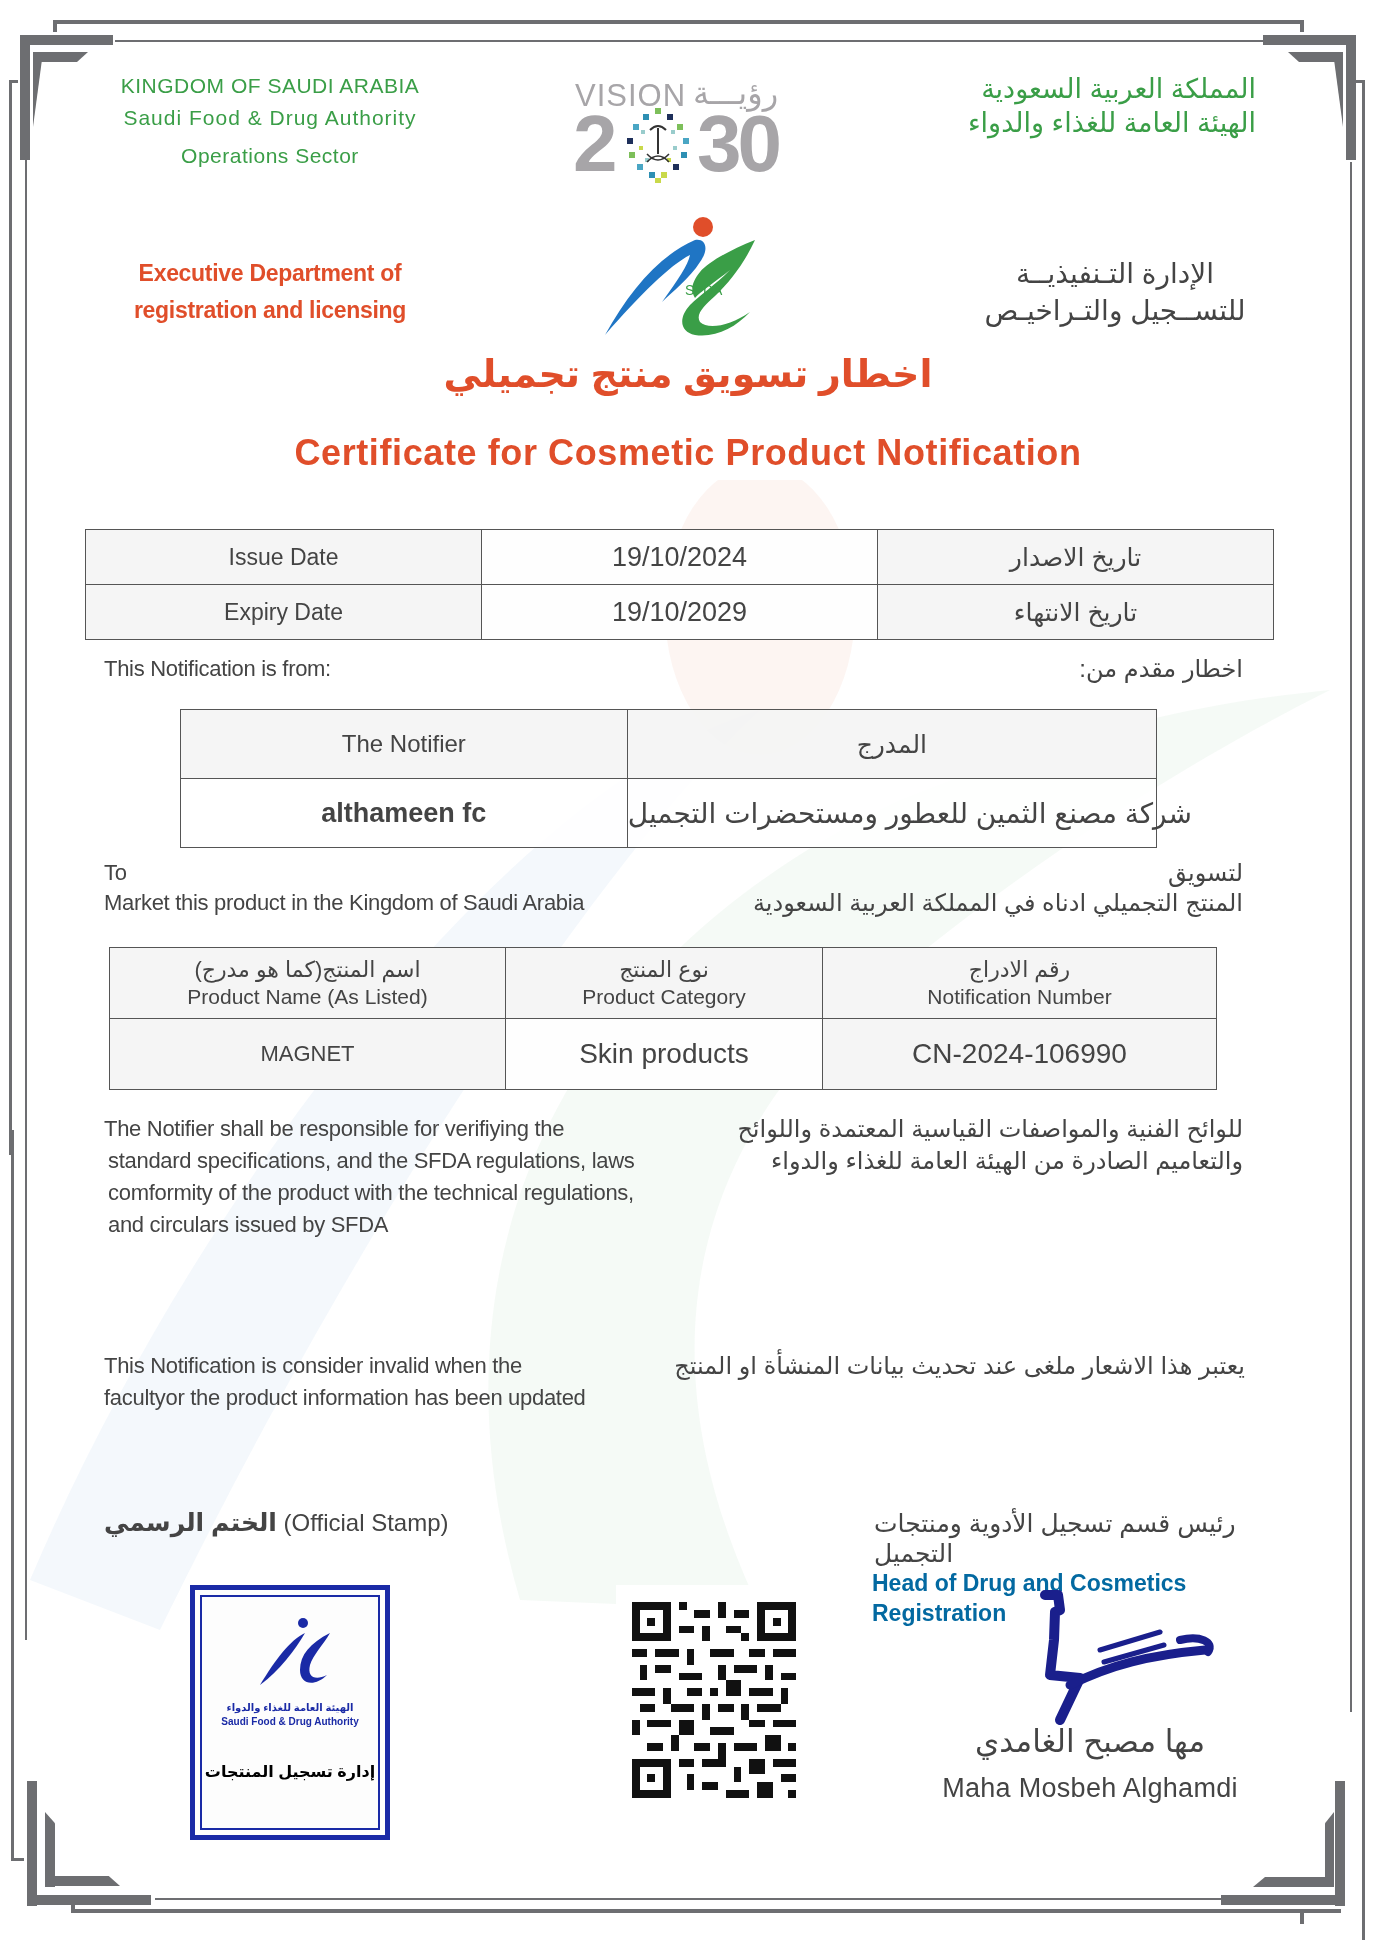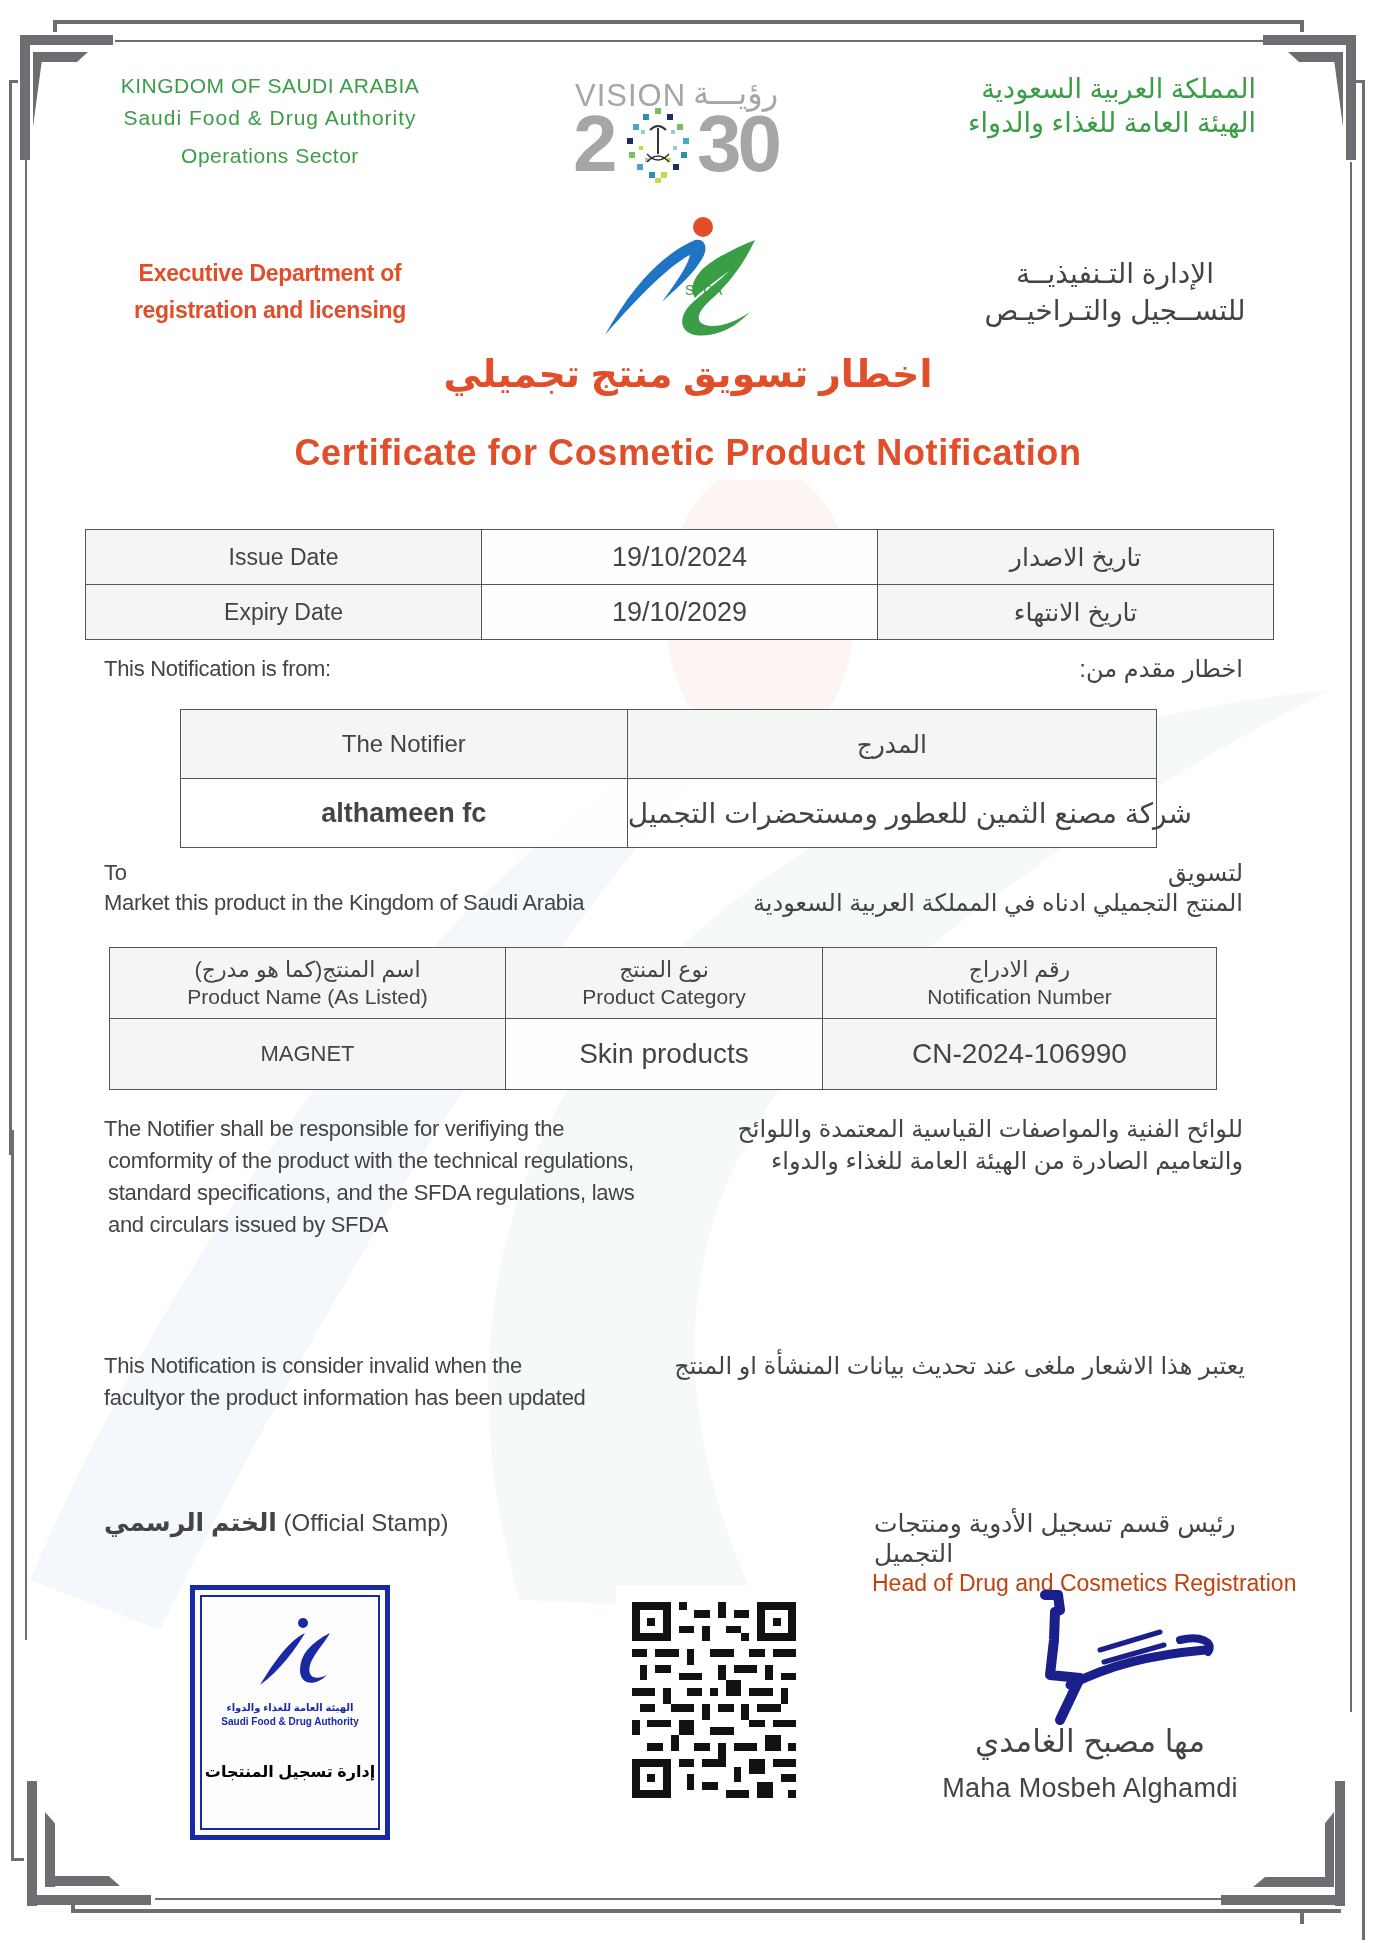--- a/index.html
+++ b/index.html
@@ -206,43 +206,43 @@
   <tr class="gray" style="height:71px;">
     <td style="font-size:22px;">MAGNET</td>
     <td class="white" style="font-size:28px;">Skin products</td>
     <td style="font-size:28px;">CN-2024-106990</td>
   </tr>
 </tbody>
   </table>
 
 <div class="layer body-text" style="left:104px;top:1113px;">
   <div>The Notifier shall be responsible for verifiying the</div>
+  <div style="padding-left:4px;">standard specifications, and the SFDA regulations, laws</div>
   <div style="padding-left:4px;">comformity of the product with the technical regulations,</div>
-  <div style="padding-left:4px;">standard specifications, and the SFDA regulations, laws</div>
   <div style="padding-left:4px;">and circulars issued by SFDA</div>
 </div>
 <div class="layer body-text rtl" style="left:700px;top:1113px;width:543px;font-size:24px;">
   <div>للوائح الفنية والمواصفات القياسية المعتمدة واللوائح</div>
   <div>والتعاميم الصادرة من الهيئة العامة للغذاء والدواء</div>
 </div>
 
 <div class="layer body-text" style="left:104px;top:1350px;">
   <div>This Notification is consider invalid when the</div>
   <div>facultyor the product information has been updated</div>
 </div>
 <div class="layer body-text rtl" style="left:600px;top:1350px;width:645px;font-size:24px;">يعتبر هذا الاشعار ملغى عند تحديث بيانات المنشأة او المنتج</div>
 
 <div class="layer" style="left:104px;top:1508px;font-size:24px;color:#444;white-space:nowrap;">
   <span class="bold" style="font-size:25px;">الختم الرسمي</span>
   <span>(Official Stamp)</span>
 </div>
 
 <div class="layer" style="left:850px;top:1508px;width:460px;">
   <div class="rtl" style="font-size:25px;color:#444;line-height:30px;text-align:left;direction:rtl;padding-left:24px;">رئيس قسم تسجيل الأدوية ومنتجات التجميل</div>
-  <div style="font-size:23px;color:#c2410c;line-height:30px;padding-left:22px;">Head of Drug and Cosmetics Registration</div>
+  <div style="font-size:23px;color:#0369a1;line-height:30px;padding-left:22px;font-weight:bold;">Head of Drug and Cosmetics Registration</div>
 </div>
 
 <div class="layer" style="left:190px;top:1585px;width:200px;height:255px;border:5px solid #1a2aa6;box-sizing:border-box;background:#fdfdfd;">
   <div style="position:absolute;inset:5px;border:2px solid #1a2aa6;"></div>
   <svg style="position:absolute;left:60px;top:25px;" width="80" height="75" viewBox="0 0 80 75">
     <circle cx="48" cy="8" r="5" fill="#1a2aa6"></circle>
     <path d="M5 70 C 20 45, 35 25, 50 18 C 40 35, 25 55, 5 70 Z" fill="#1a2aa6"></path>
     <path d="M75 18 C 55 28, 45 40, 45 55 C 45 70, 60 72, 72 60 C 60 66, 52 62, 55 50 C 58 40, 68 30, 75 18 Z" fill="#1a2aa6"></path>
   </svg>
   <div style="position:absolute;left:0;width:100%;top:112px;text-align:center;font-size:10px;font-weight:bold;color:#1a2aa6;direction:rtl;">الهيئة العامة للغذاء والدواء</div>

